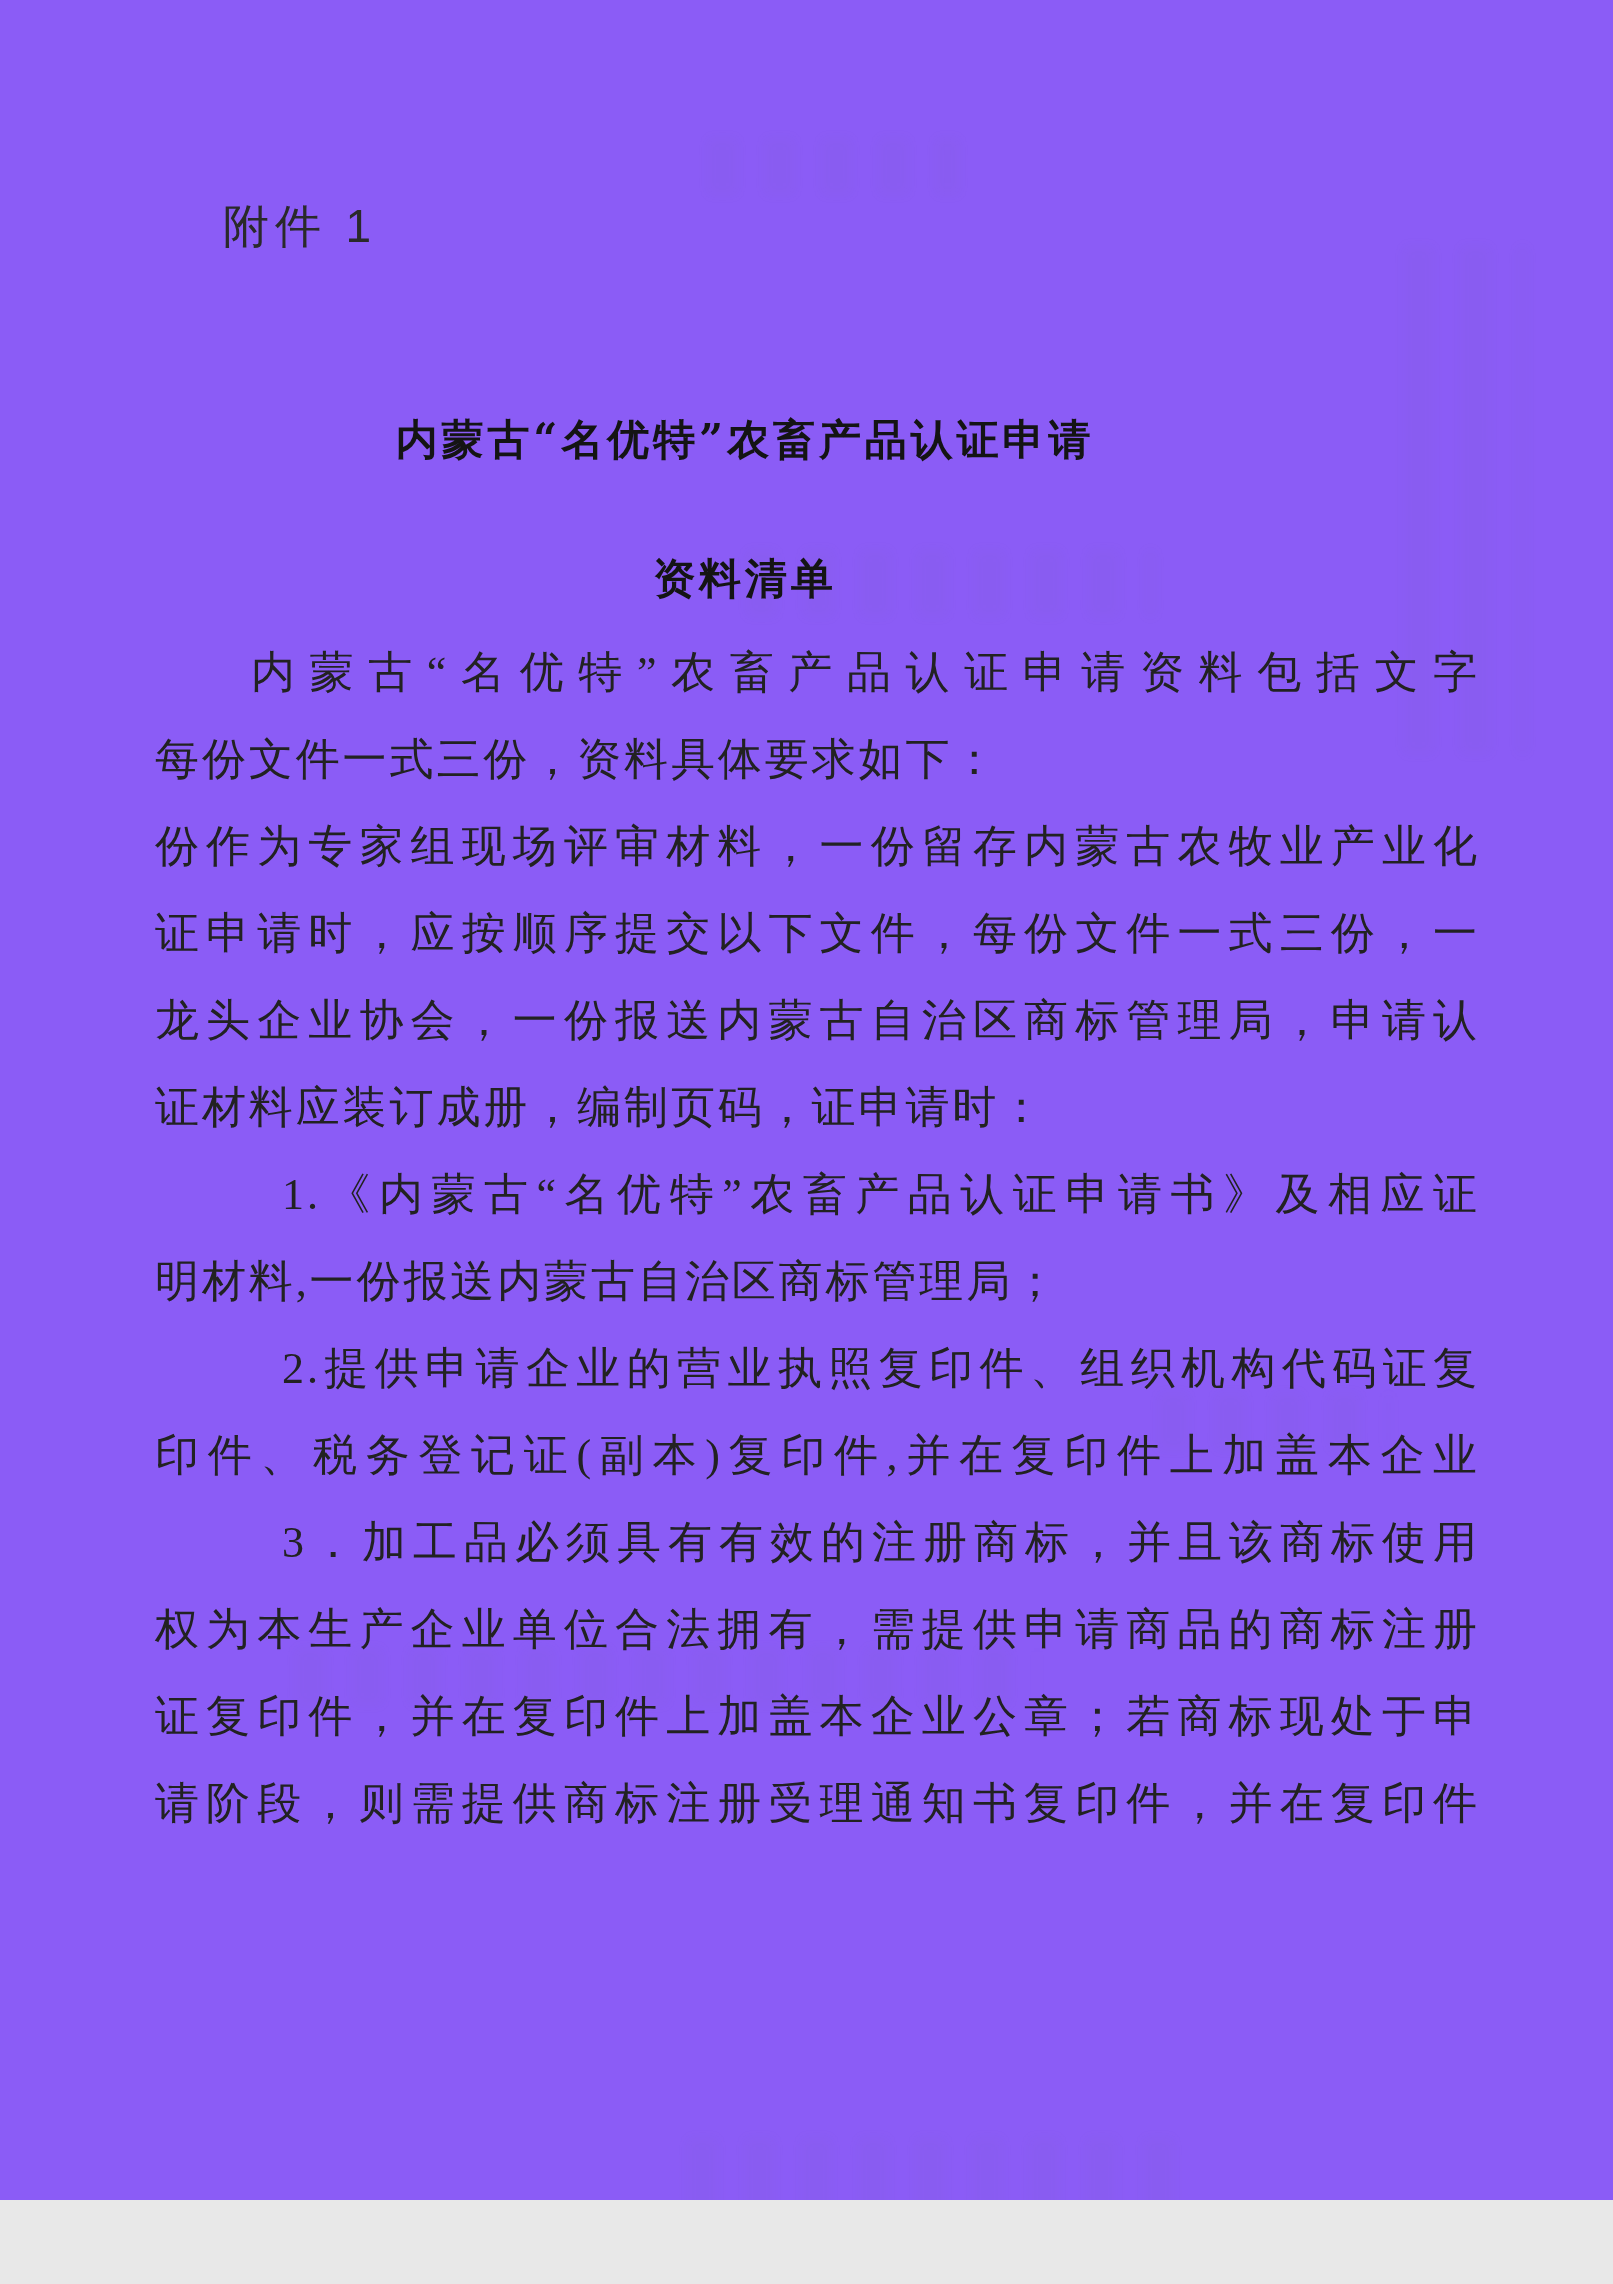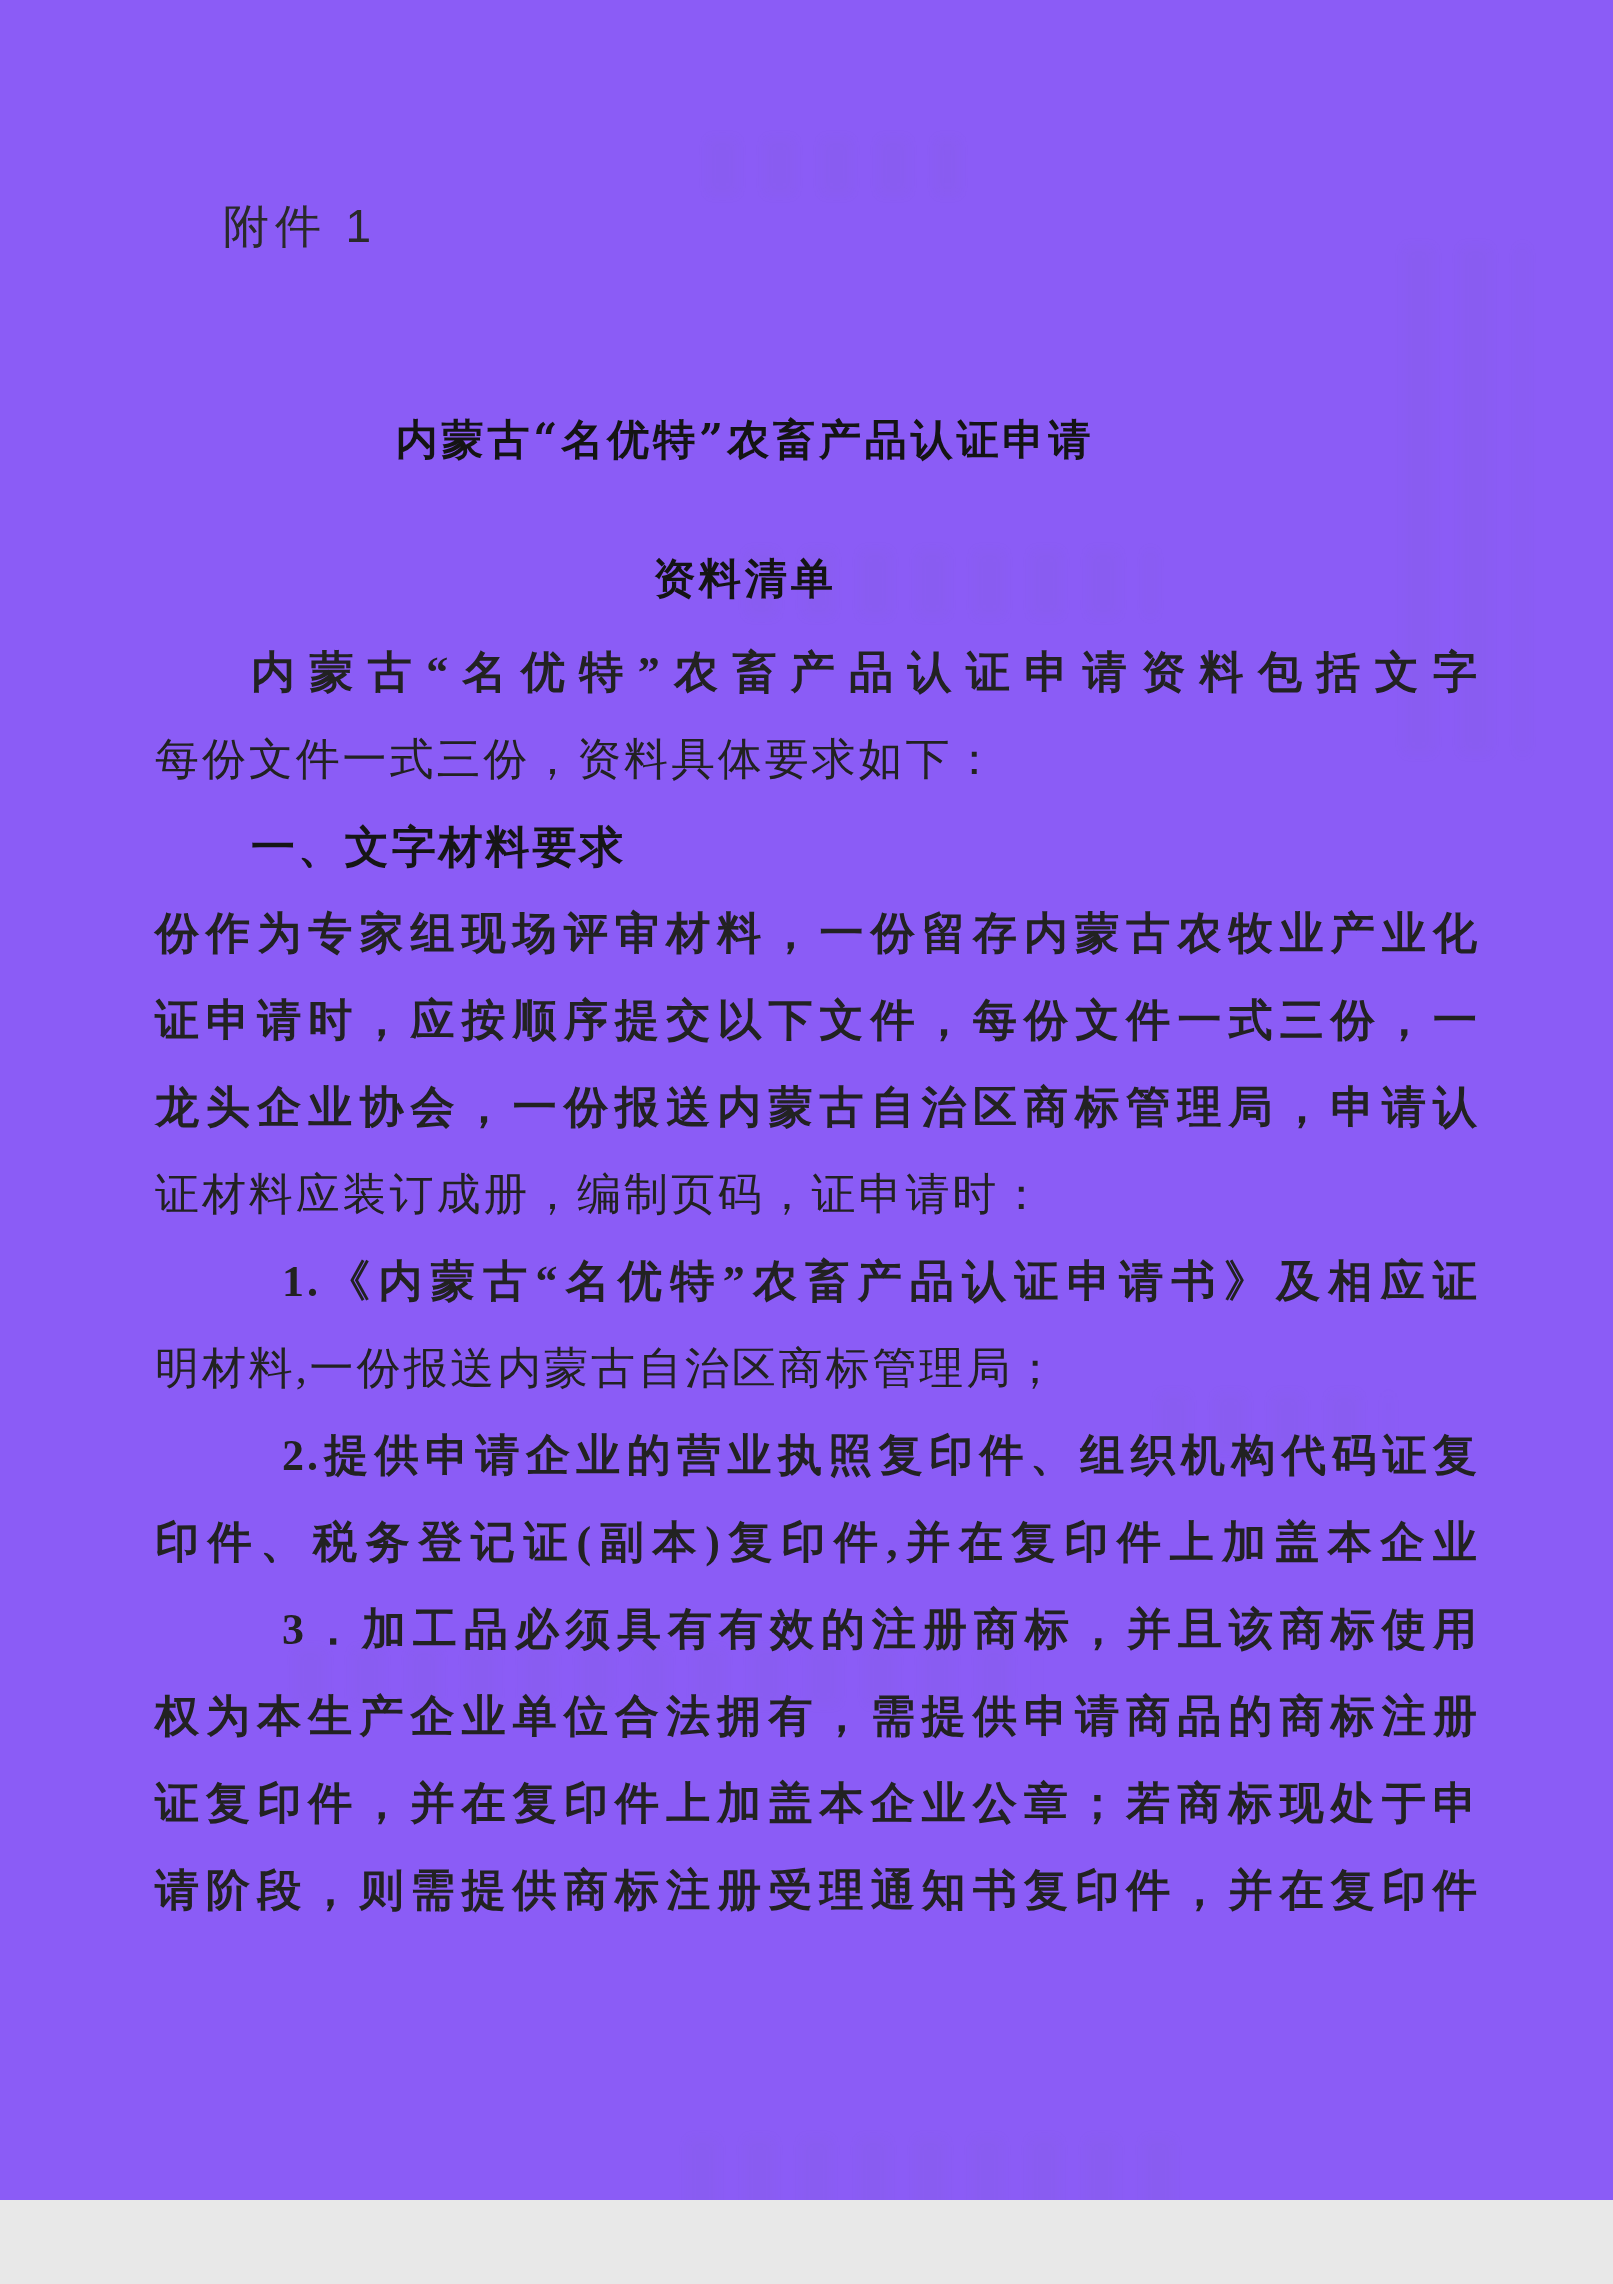--- a/index.html
+++ b/index.html
@@ -51,21 +51,21 @@
     position: absolute;
     top: 629px;
     left: 155px;
     width: 1325px;
     font-size: 44px;
     line-height: 87px;
     letter-spacing: 2.9px;
     color: #222;
   }
   .line { height: 87px; white-space: nowrap; }
-  .stretch { white-space: normal; text-align-last: justify; font-weight: bold; }
+  .stretch { white-space: normal; text-align-last: justify; }
   .indent-p { text-indent: 96px; }
   .indent-item { text-indent: 127px; }
   .heading {
     font-family: "Liberation Sans", sans-serif;
     font-weight: bold;
     text-indent: 96px;
     color: #161616;
   }
 </style>
 </head>
@@ -83,21 +83,20 @@
   <div class="attachment-label">附件 1</div>
 
   <div class="title-block">
     <div>内蒙古“名优特”农畜产品认证申请</div>
     <div>资料清单</div>
   </div>
 
   <div class="body-block">
     <div class="line stretch indent-p">内蒙古“名优特”农畜产品认证申请资料包括文字</div>
     <div class="line">每份文件一式三份，资料具体要求如下：</div>
-    <div class="line heading">一、文字材料要求</div>
     <div class="line stretch">份作为专家组现场评审材料，一份留存内蒙古农牧业产业化</div>
     <div class="line stretch">证申请时，应按顺序提交以下文件，每份文件一式三份，一</div>
     <div class="line stretch">龙头企业协会，一份报送内蒙古自治区商标管理局，申请认</div>
     <div class="line">证材料应装订成册，编制页码，证申请时：</div>
     <div class="line stretch indent-item">1.《内蒙古“名优特”农畜产品认证申请书》及相应证</div>
     <div class="line">明材料,一份报送内蒙古自治区商标管理局；</div>
     <div class="line stretch indent-item">2.提供申请企业的营业执照复印件、组织机构代码证复</div>
     <div class="line stretch">印件、税务登记证(副本)复印件,并在复印件上加盖本企业</div>
     <div class="line stretch indent-item">3．加工品必须具有有效的注册商标，并且该商标使用</div>
     <div class="line stretch">权为本生产企业单位合法拥有，需提供申请商品的商标注册</div>

